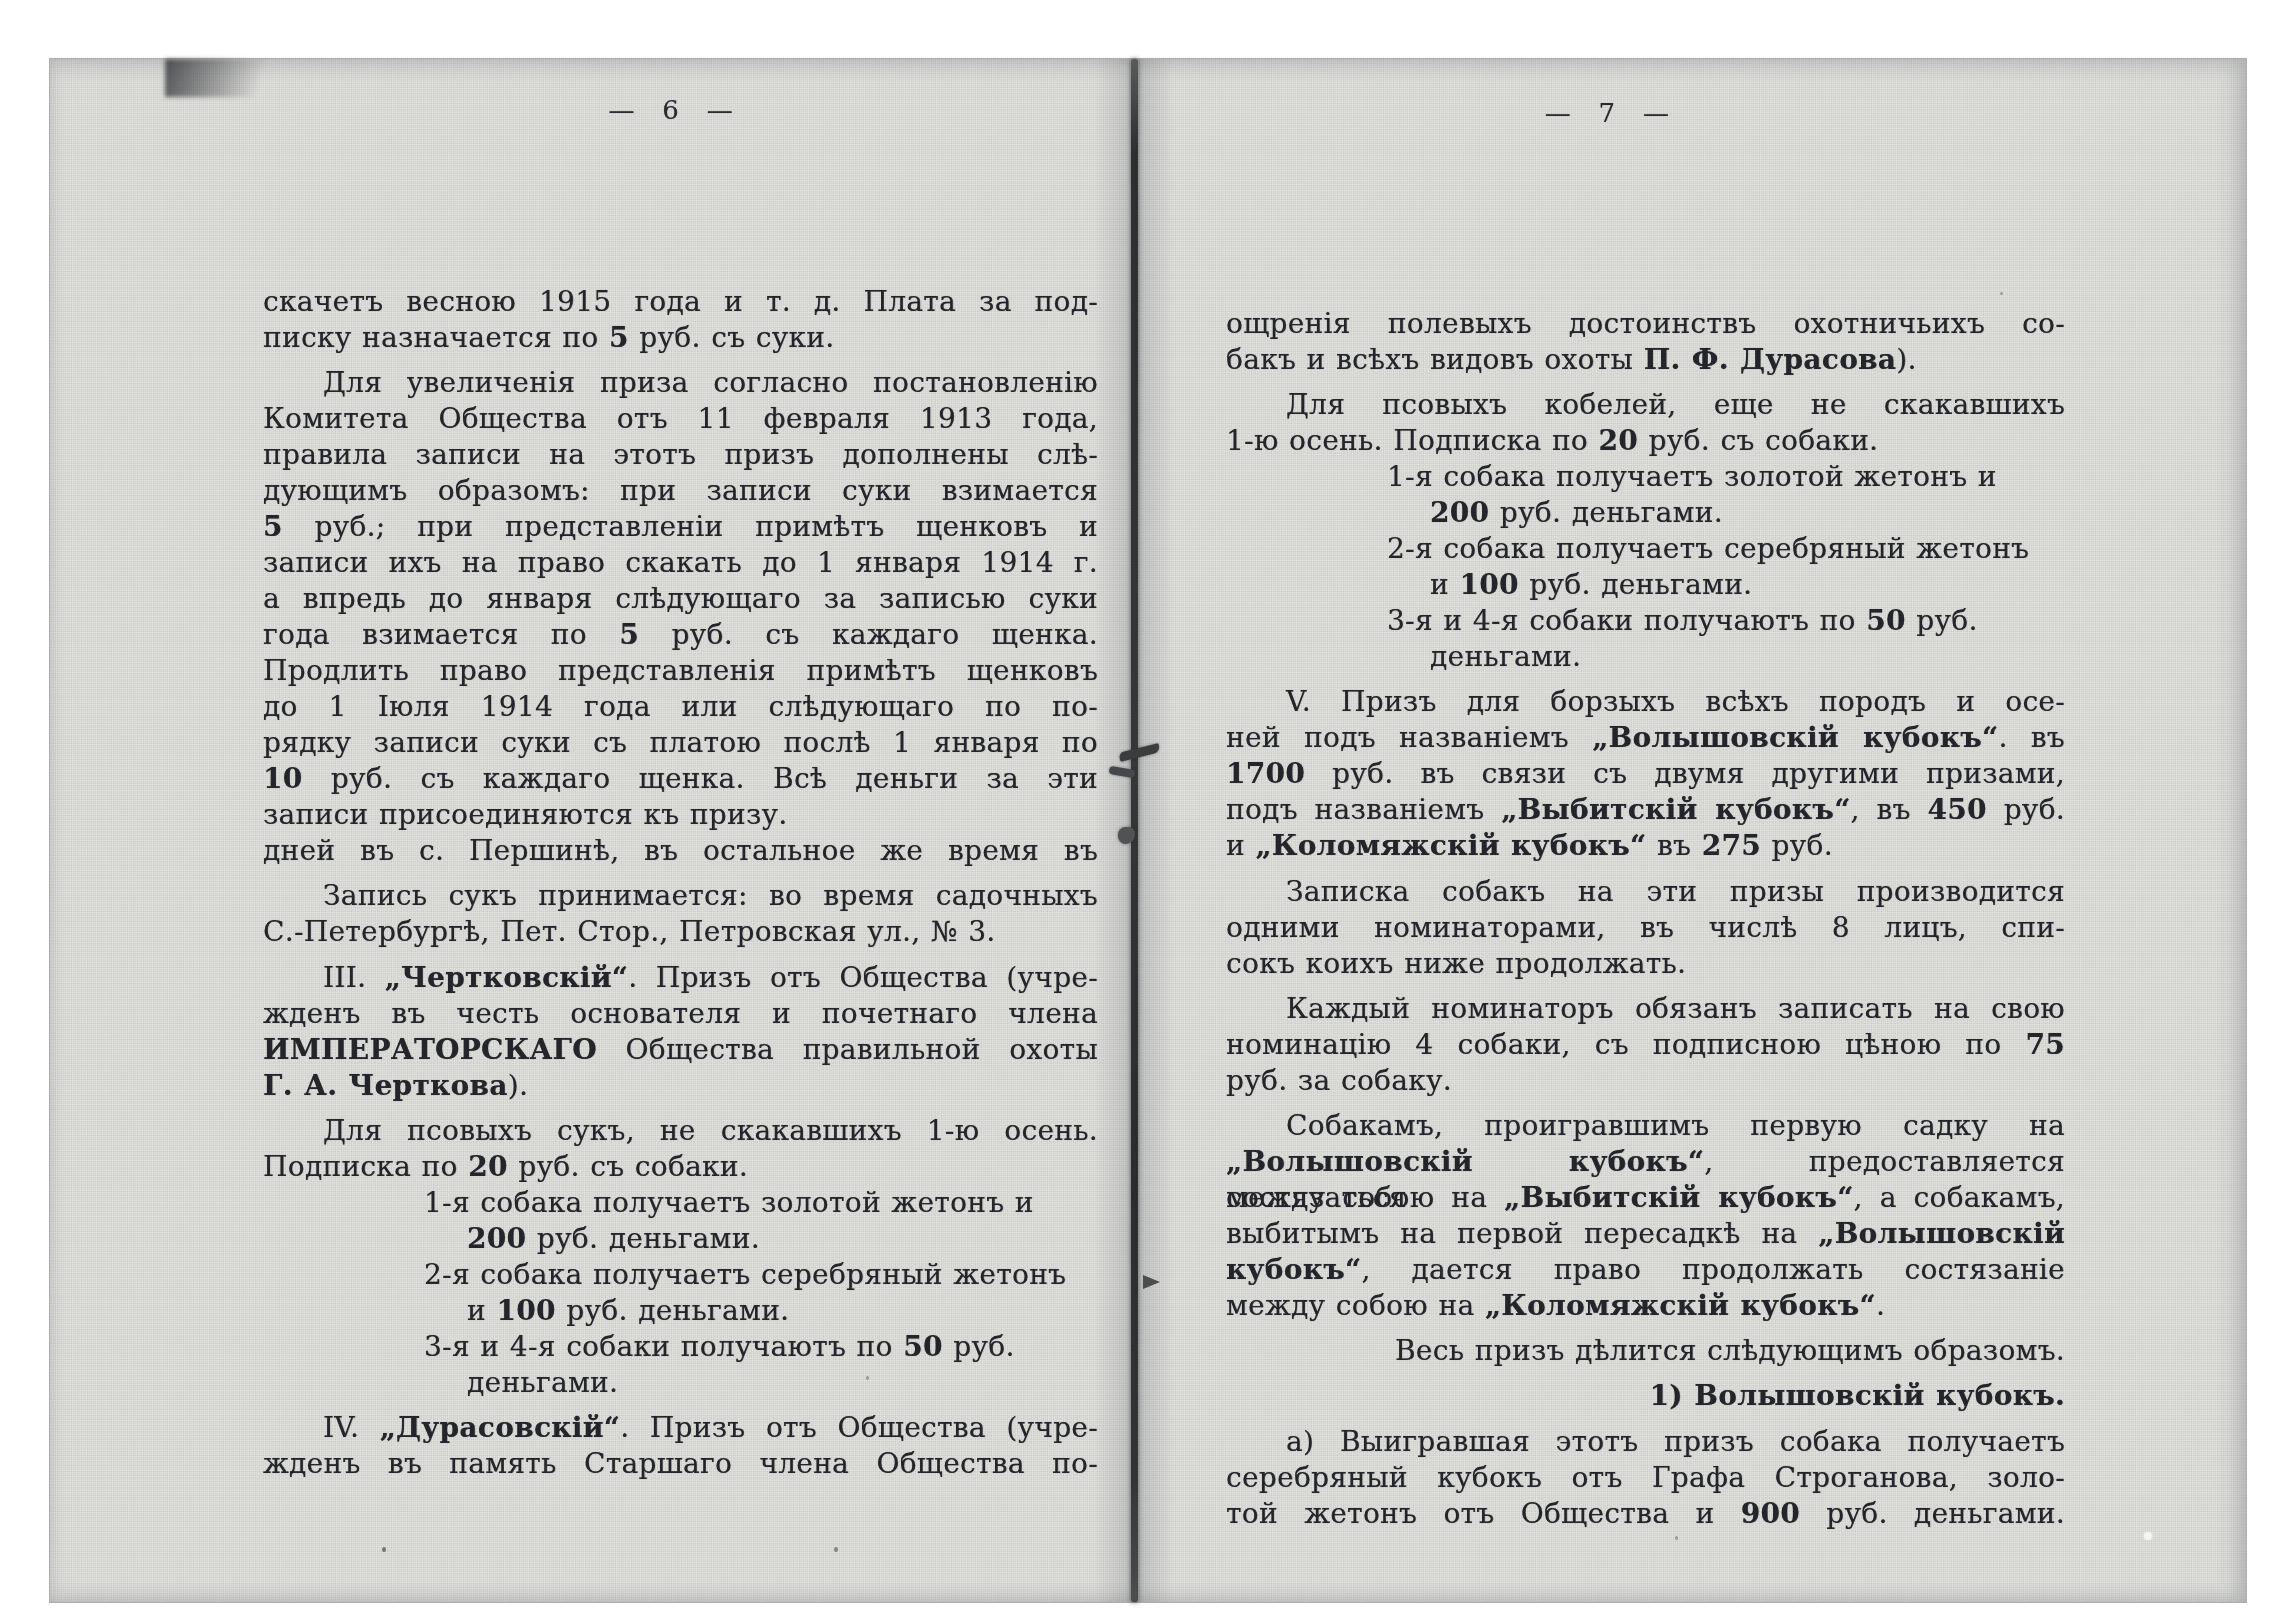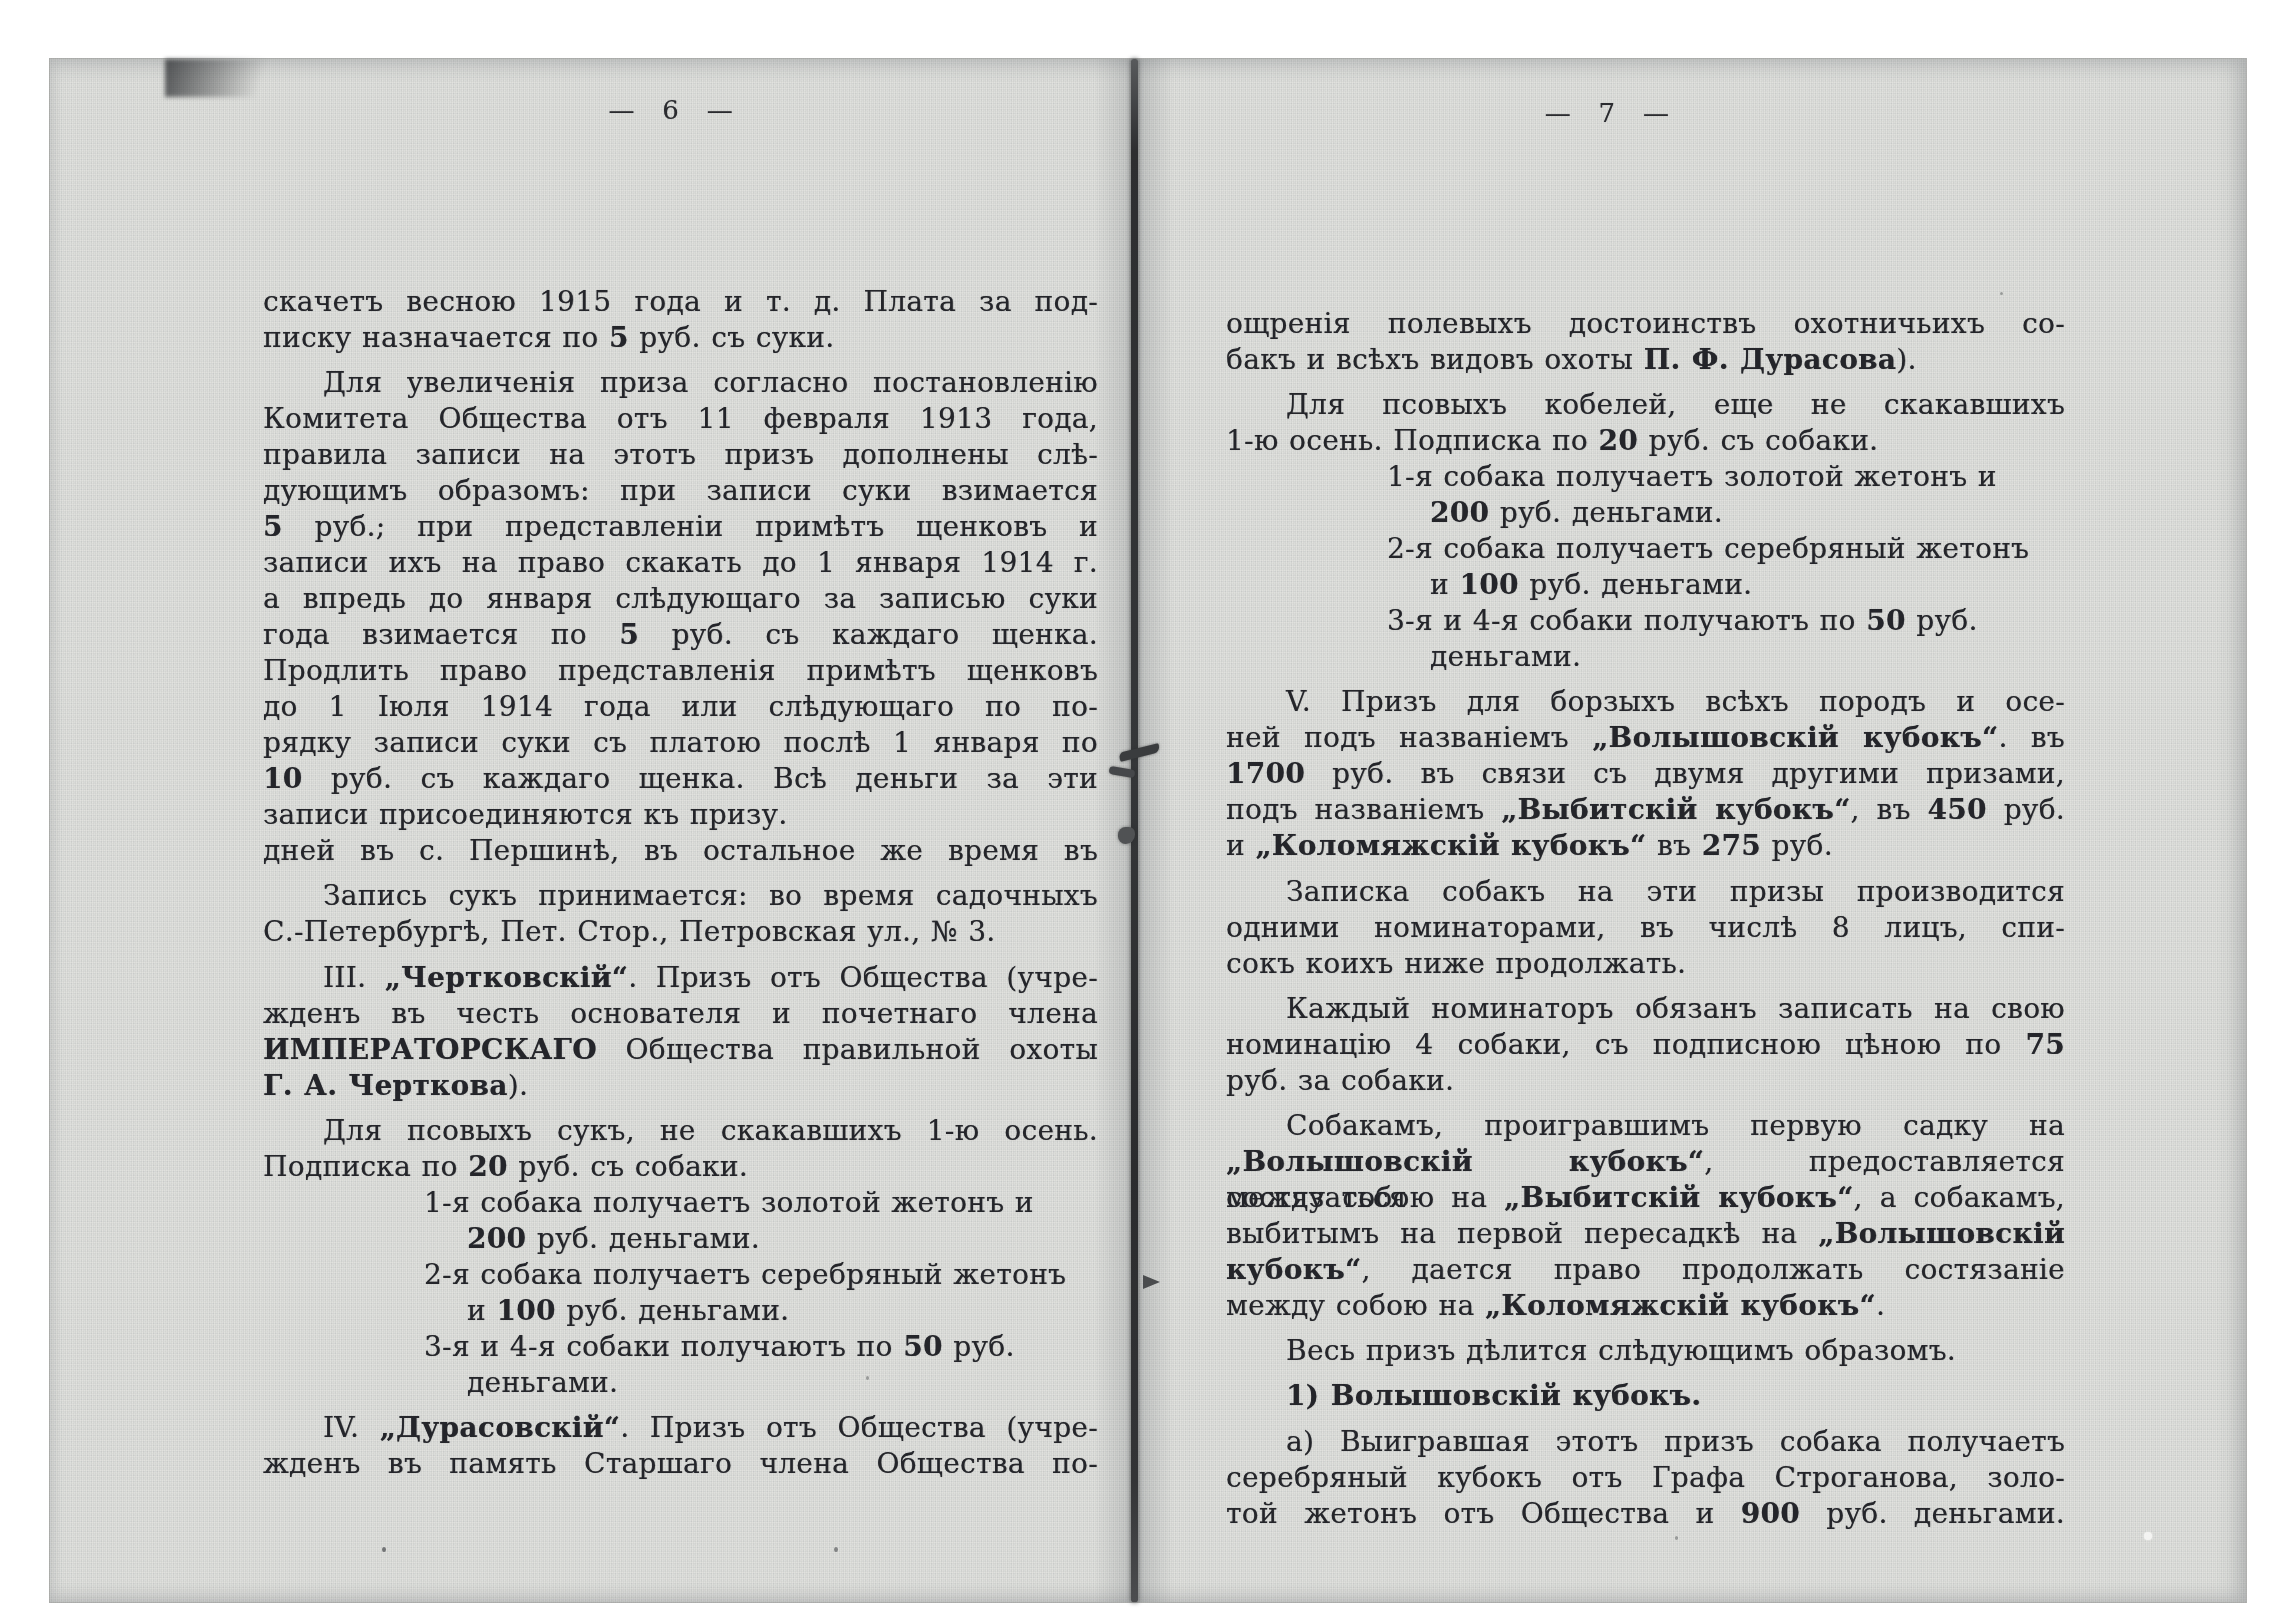--- a/index.html
+++ b/index.html
@@ -84,21 +84,21 @@
   .pn-left{left:213px;top:36px;width:835px;transform:translateX(-9.2px);}
   .pn-right{left:1176px;top:39px;width:839px;transform:translateX(-38px);}
   .line{
     font-size:28px;line-height:36px;height:36px;
     color:#24252a;
     letter-spacing:0.3px;word-spacing:1.3px;
     text-shadow:0.3px 0.3px 0.7px rgba(35,36,40,.55);
     white-space:nowrap;
   }
   .line.fill{white-space:normal;text-align:justify;text-align-last:justify;}
-  .line.indent{padding-left:60px;}
+  .line.indent{padding-left:60px;text-align:right;}
   .line.list1{padding-left:161px;}
   .line.list2{padding-left:204px;}
   .line.gap{margin-top:9.2px;}
   .b{font-weight:700;}
 </style>
 </head>
 <body>
 
 <div class="stage">
   <div class="scan">
@@ -161,21 +161,21 @@
         <div class="line fill indent gap"><span>V. Призъ для борзыхъ всѣхъ породъ и осе-</span></div>
         <div class="line fill"><span>ней подъ названіемъ </span><span class="b">„Волышовскій кубокъ“</span><span>. въ</span></div>
         <div class="line fill"><span class="b">1700</span><span> руб. въ связи съ двумя другими призами,</span></div>
         <div class="line fill"><span>подъ названіемъ </span><span class="b">„Выбитскій кубокъ“</span><span>, въ </span><span class="b">450</span><span> руб.</span></div>
         <div class="line"><span>и </span><span class="b">„Коломяжскій кубокъ“</span><span> въ </span><span class="b">275</span><span> руб.</span></div>
         <div class="line fill indent gap"><span>Записка собакъ на эти призы производится</span></div>
         <div class="line fill"><span>одними номинаторами, въ числѣ 8 лицъ, спи-</span></div>
         <div class="line"><span>сокъ коихъ ниже продолжать.</span></div>
         <div class="line fill indent gap"><span>Каждый номинаторъ обязанъ записать на свою</span></div>
         <div class="line fill"><span>номинацію 4 собаки, съ подписною цѣною по </span><span class="b">75</span></div>
-        <div class="line"><span>руб. за собаки.</span></div>
+        <div class="line"><span>руб. за собаку.</span></div>
         <div class="line fill indent gap"><span>Собакамъ, проигравшимъ первую садку на</span></div>
         <div class="line fill"><span class="b">„Волышовскій кубокъ“</span><span>, предоставляется состязаться</span></div>
         <div class="line fill"><span>между собою на </span><span class="b">„Выбитскій кубокъ“</span><span>, а собакамъ,</span></div>
         <div class="line fill"><span>выбитымъ на первой пересадкѣ на </span><span class="b">„Волышовскій</span></div>
         <div class="line fill"><span class="b">кубокъ“</span><span>, дается право продолжать состязаніе</span></div>
         <div class="line"><span>между собою на </span><span class="b">„Коломяжскій кубокъ“</span><span>.</span></div>
         <div class="line indent gap"><span>Весь призъ дѣлится слѣдующимъ образомъ.</span></div>
         <div class="line indent gap"><span class="b">1) Волышовскій кубокъ.</span></div>
         <div class="line fill indent gap"><span>а) Выигравшая этотъ призъ собака получаетъ</span></div>
         <div class="line fill"><span>серебряный кубокъ отъ Графа Строганова, золо-</span></div>

